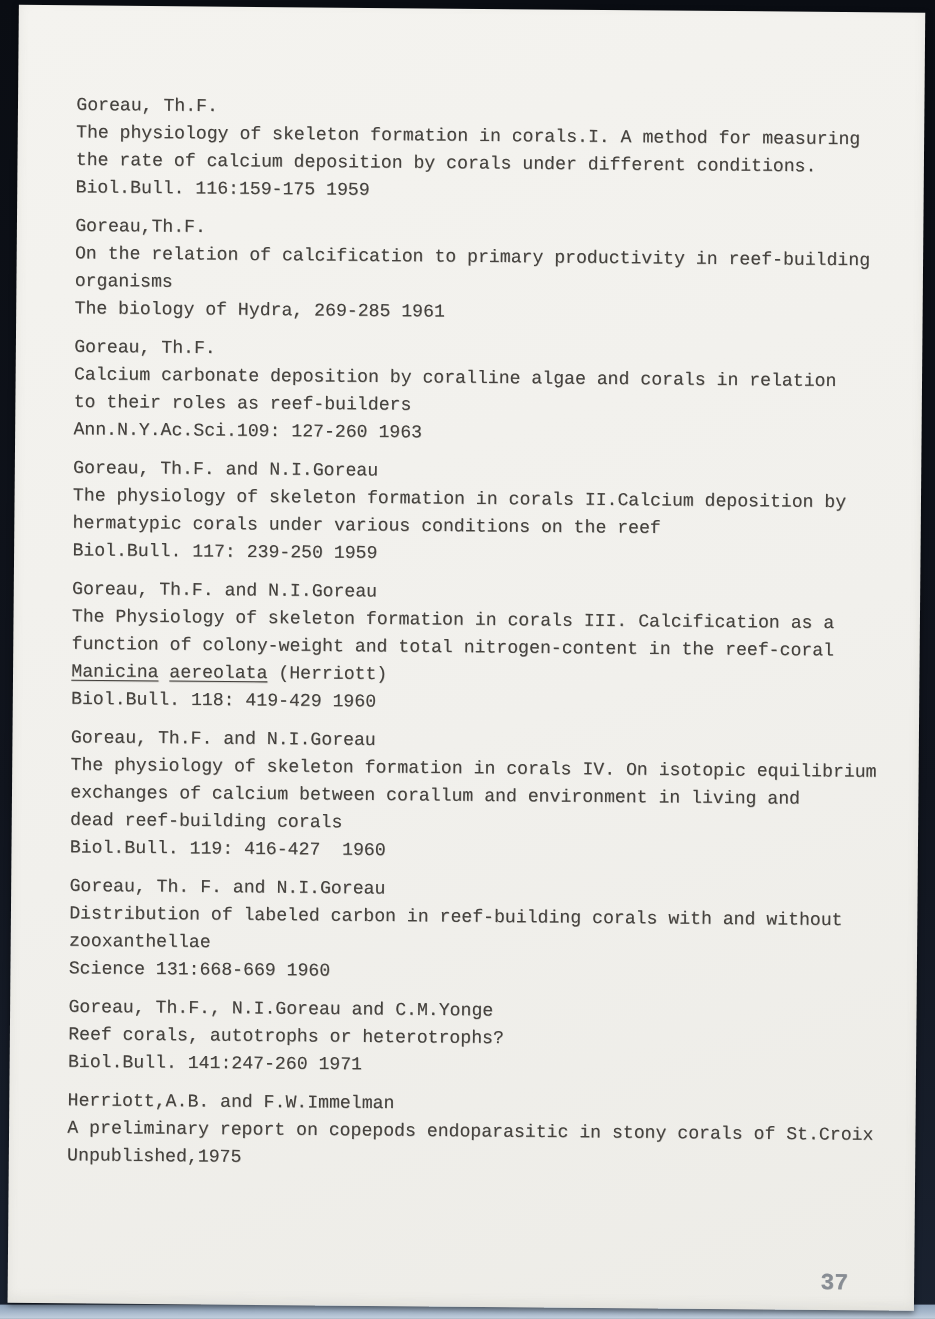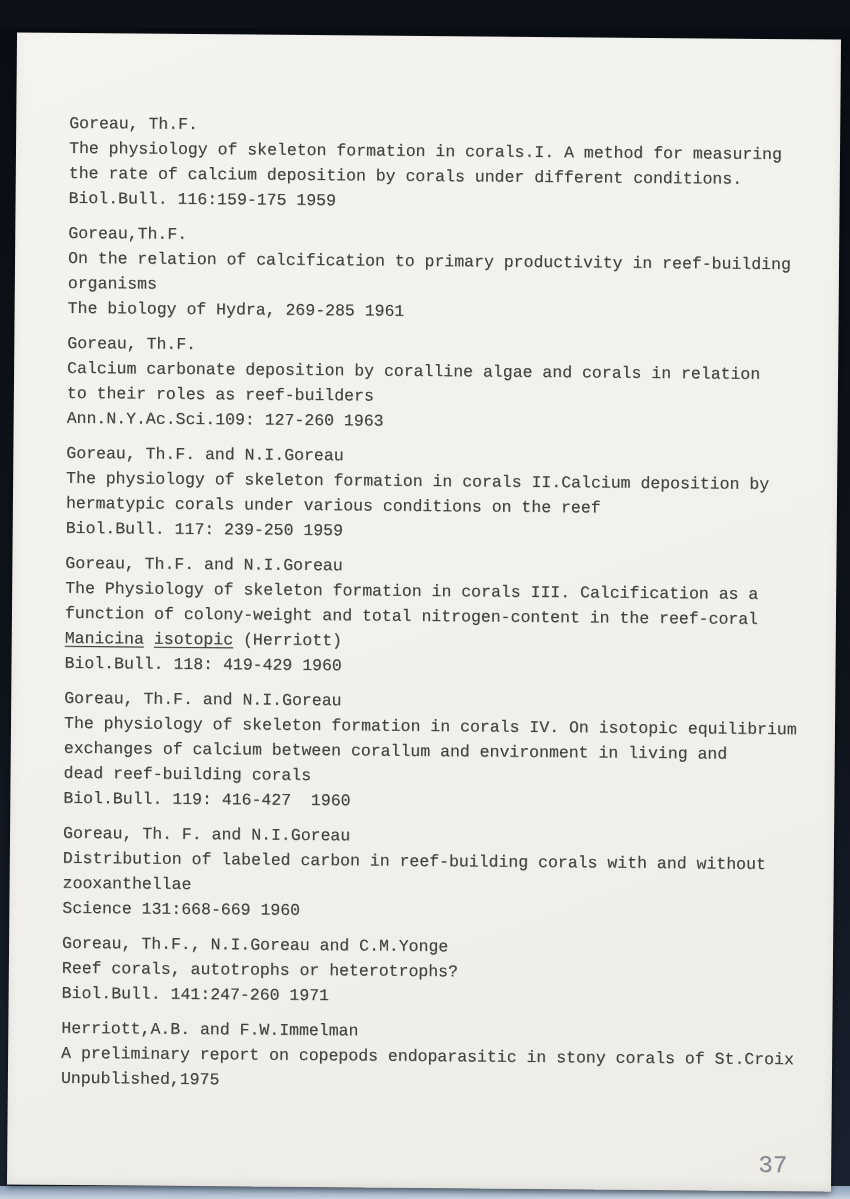--- a/index.html
+++ b/index.html
@@ -11,21 +11,20 @@
     height: 1199px;
     position: relative;
     overflow: hidden;
     background: #0d1118;
     font-family: "Liberation Mono", "DejaVu Sans Mono", monospace;
   }
   .scan-frame {
     position: absolute;
     inset: 0;
     background: linear-gradient(180deg, #0a0d13 0%, #10141d 60%, #1a2230 100%);
-    margin-top: 28px;
   }
   .scanner-strip {
     position: absolute;
     left: 0;
     right: 0;
     bottom: 0;
     height: 13px;
     background: linear-gradient(180deg, #8ea2ba 0%, #a8b9cc 55%, #c3d0de 100%);
   }
   .page {
@@ -55,25 +54,26 @@
     color: #45423e;
     letter-spacing: 0px;
     text-shadow: 0.4px 0.4px 0.6px rgba(90,88,84,0.45);
   }
   .u {
     text-decoration: underline;
     text-underline-offset: 3px;
   }
   .page-number {
     position: absolute;
-    right: 44px;
+    right: 60px;
     bottom: 12px;
-    font-size: 24px;
+    font-size: 21px;
     color: #888d94;
     text-shadow: 0.4px 0.4px 0.5px rgba(120,125,130,0.5);
+    font-weight: bold;
   }
 </style>
 </head>
 <body>
 
 <div class="scan-frame">
   <div class="scanner-strip"></div>
   <div class="page">
     <div class="content" id="refs">
         <div class="entry">
@@ -97,21 +97,21 @@
         <div class="entry">
           <div class="line">Goreau, Th.F. and N.I.Goreau</div>
           <div class="line">The physiology of skeleton formation in corals II.Calcium deposition by</div>
           <div class="line">hermatypic corals under various conditions on the reef</div>
           <div class="line">Biol.Bull. 117: 239-250 1959</div>
         </div>
         <div class="entry">
           <div class="line">Goreau, Th.F. and N.I.Goreau</div>
           <div class="line">The Physiology of skeleton formation in corals III. Calcification as a</div>
           <div class="line">function of colony-weight and total nitrogen-content in the reef-coral</div>
-          <div class="line"><span class="u">Manicina</span><span> </span><span class="u">isotopic</span><span> (Herriott)</span></div>
+          <div class="line"><span class="u">Manicina</span><span> </span><span class="u">aereolata</span><span> (Herriott)</span></div>
           <div class="line">Biol.Bull. 118: 419-429 1960</div>
         </div>
         <div class="entry">
           <div class="line">Goreau, Th.F. and N.I.Goreau</div>
           <div class="line">The physiology of skeleton formation in corals IV. On isotopic equilibrium</div>
           <div class="line">exchanges of calcium between corallum and environment in living and</div>
           <div class="line">dead reef-building corals</div>
           <div class="line">Biol.Bull. 119: 416-427  1960</div>
         </div>
         <div class="entry">

